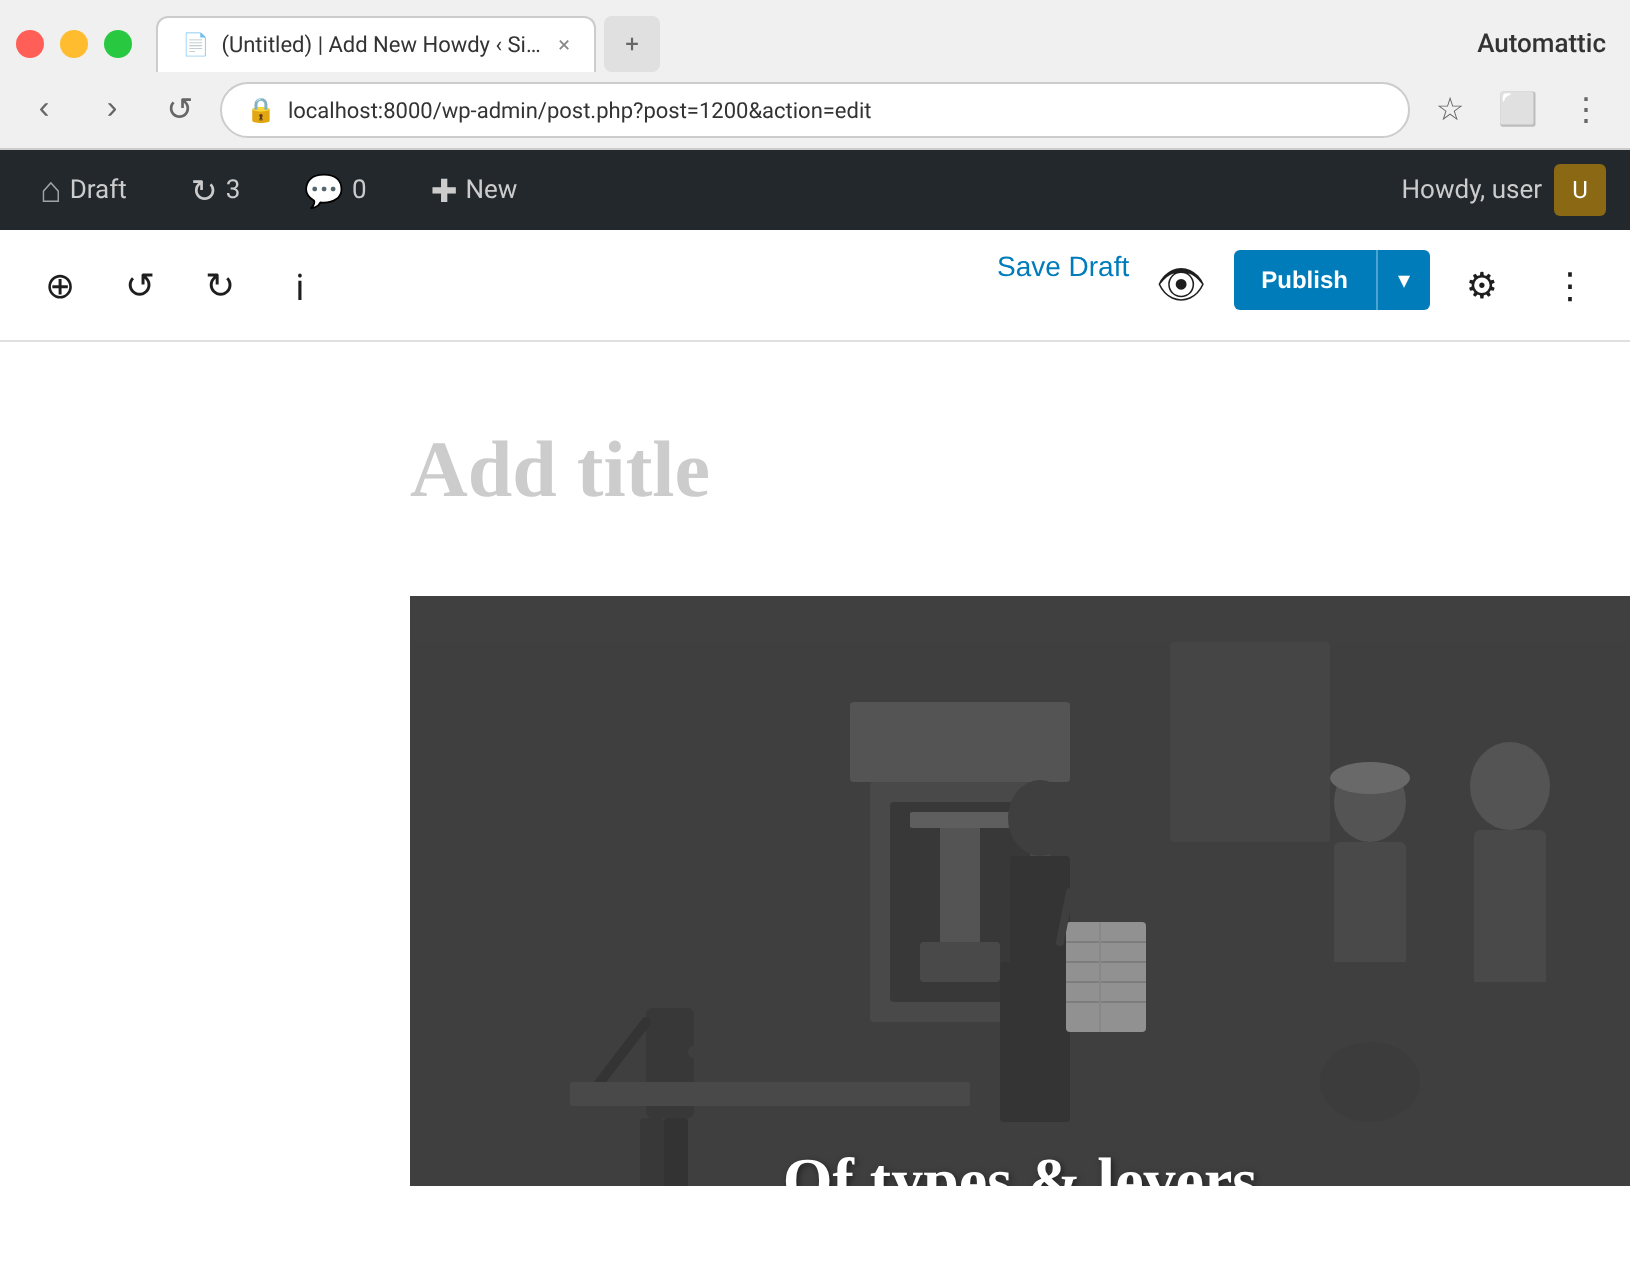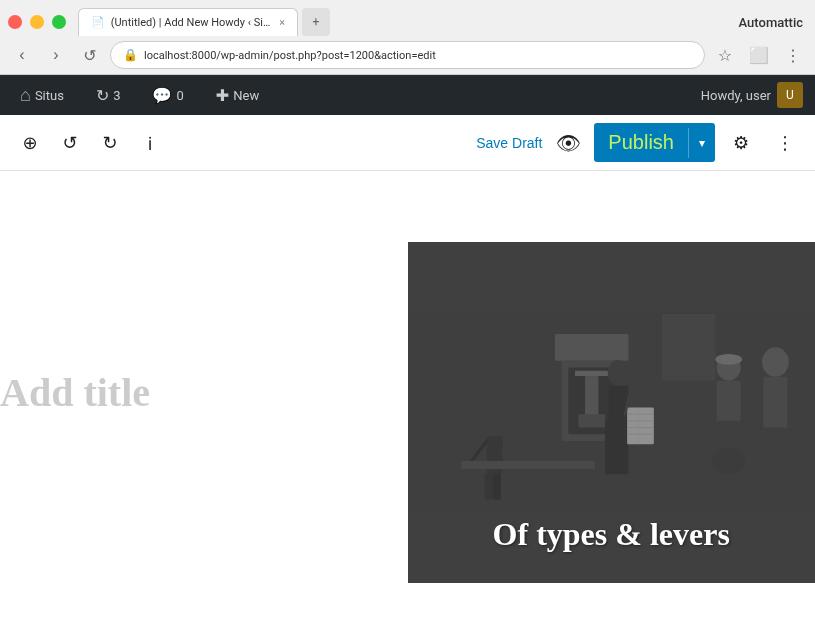--- a/index.html
+++ b/index.html
@@ -25,31 +25,31 @@
     .wp-admin-bar-item { display: flex; align-items: center; gap: 4px; color: #ccc; font-size: 13px; cursor: pointer; padding: 0 8px; height: 40px; }
     .wp-admin-bar-right { margin-left: auto; display: flex; align-items: flex-start; }
     .wp-admin-bar-howdy { color: #ccc; font-size: 13px; display: flex; align-items: center; gap: 6px; }
     .wp-avatar { width: 26px; height: 26px; border-radius: 3px; background: #8b6914; display: flex; align-items: center; justify-content: center; color: #fff; font-size: 12px; }
     .wp-house-icon { color: #9ea3a8; font-size: 18px; }
 
     
     .block-editor-toolbar { display: flex; align-items: center; padding: 0 12px; height: 56px; border-bottom: 1px solid #e0e0e0; background: #fff; }
     .toolbar-left { display: flex; align-items: center; gap: 4px; }
     .toolbar-icon-btn { background: none; border: none; cursor: pointer; color: #1e1e1e; width: 36px; height: 36px; display: flex; align-items: center; justify-content: center; border-radius: 4px; font-size: 18px; }
-    .toolbar-right { margin-left: auto; display: flex; align-items: center; gap: 8px; }
+    .toolbar-right { margin-left: auto; display: flex; align-items: flex-start; gap: 8px; }
     .save-draft-btn { background: none; border: none; color: #007cba; font-size: 14px; cursor: pointer; text-decoration: none; }
     .preview-btn { background: none; border: none; cursor: pointer; color: #1e1e1e; width: 36px; height: 36px; display: flex; align-items: center; justify-content: center; border-radius: 4px; font-size: 18px; }
     .publish-btn-group { display: flex; align-items: center; background: #007cba; border-radius: 3px; }
-    .publish-main { background: none; border: none; color: #bef264; font-size: 20px; font-weight: 400; cursor: pointer; padding: 8px 14px; }
+    .publish-main { background: none; border: none; color: #ffffff; font-size: 12px; font-weight: 700; cursor: pointer; padding: 8px 14px; }
     .publish-arrow { background: none; border: none; border-left: 1px solid rgba(255,255,255,0.3); color: #fff; cursor: pointer; padding: 8px 10px; font-size: 12px; }
     .settings-btn { background: none; border: none; cursor: pointer; color: #1e1e1e; width: 36px; height: 36px; display: flex; align-items: center; justify-content: center; border-radius: 4px; font-size: 18px; }
     .more-btn { background: none; border: none; cursor: pointer; color: #1e1e1e; width: 36px; height: 36px; display: flex; align-items: center; justify-content: center; border-radius: 4px; font-size: 18px; }
 
     
-    .editor-content { background: #fff; padding: 40px 0; display: flex; flex-direction: row; align-items: center; overflow-y: auto; height: calc(632px - 36px - 38px - 40px - 56px); }
+    .editor-content { background: #fff; padding: 40px 0; display: flex; flex-direction: column; align-items: flex-end; overflow-y: auto; height: calc(632px - 36px - 38px - 40px - 56px); }
     .editor-inner { width: 610px; max-width: 100%; }
     .title-input { width: 100%; border: none; outline: none; font-size: 40px; font-weight: 700; color: #ccc; font-family: Georgia, serif; padding: 0 0 20px 0; cursor: text; }
     .title-input::placeholder { color: #ccc; }
 
     
     .cover-block { width: 610px; position: relative; overflow: hidden; }
     .cover-image-container { width: 100%; height: 341px; background: #404040; position: relative; overflow: hidden; margin-top: 20px; }
     .cover-image-svg { width: 100%; height: 100%; }
     .cover-text-overlay { position: absolute; bottom: 0; left: 0; right: 0; display: flex; align-items: center; justify-content: center; padding: 30px 20px; }
     .cover-text { color: #fff; font-size: 32px; font-weight: 700; font-family: Georgia, serif; text-align: center; text-shadow: 1px 1px 3px rgba(0,0,0,0.5); }
@@ -81,21 +81,21 @@
     </div>
     <button class="browser-action-btn">☆</button>
     <button class="browser-action-btn">⬜</button>
     <button class="browser-action-btn">⋮</button>
   </div>
 </div>
 
 <div class="wp-admin-bar">
   <div class="wp-admin-bar-item">
     <span class="wp-house-icon">⌂</span>
-    <span>Situs</span>
+    <span>Draft</span>
   </div>
   <div class="wp-admin-bar-item">
     <span style="font-size:16px;">↻</span>
     <span>3</span>
   </div>
   <div class="wp-admin-bar-item">
     <span style="font-size:16px;">💬</span>
     <span>0</span>
   </div>
   <div class="wp-admin-bar-item">

